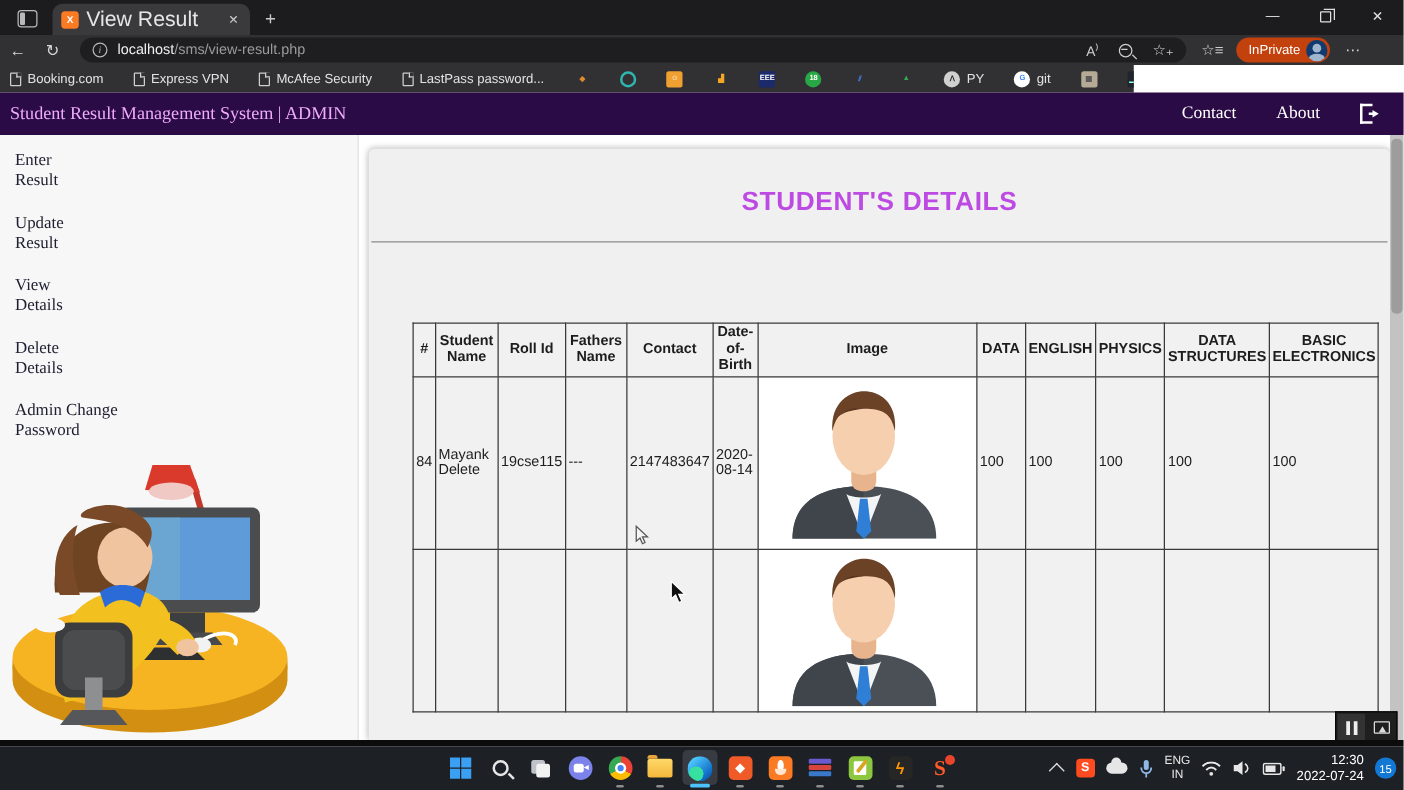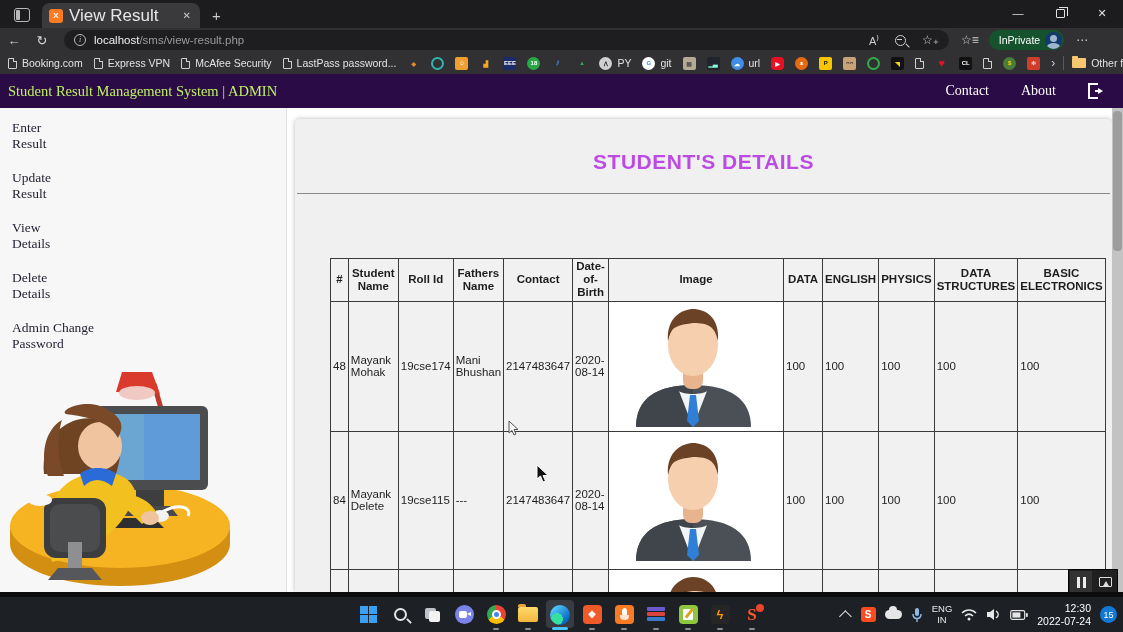--- a/index.html
+++ b/index.html
@@ -26,43 +26,43 @@
   .info-ico { width:12px; height:12px; border:1px solid #b9b9b9; border-radius:50%; color:#b9b9b9; font-size:8px; line-height:10px; text-align:center; font-family:"Liberation Serif",serif; font-style:italic; margin-right:8px; flex:none; }
   .url-host { color:#f0f0f0; font-size:11.5px; }
   .url-path { color:#9b9b9b; font-size:11.5px; }
   .pill-right { margin-left:auto; display:flex; gap:16px; align-items:center; color:#cfcfcf; font-size:11px; }
   .read-aloud { font-size:11px; }
   .zoom-out-ico { width:11px; height:11px; border:1.4px solid #cfcfcf; border-radius:50%; position:relative; }
   .zoom-out-ico::before { content:""; position:absolute; left:1px; top:3.5px; width:5px; height:1.4px; background:#cfcfcf; }
   .zoom-out-ico::after { content:""; position:absolute; left:9px; top:9px; width:5px; height:1.4px; background:#cfcfcf; transform:rotate(45deg); }
   .star { color:#cfcfcf; font-size:12px; }
   .fav-bar-btn { color:#cfcfcf; font-size:12px; margin:0 6px; }
-  .inprivate-pill { background:#14532d; border-radius:11px; height:20px; display:flex; align-items:center; padding:0 2px 0 10px; gap:5px; margin:0 4px; }
+  .inprivate-pill { background:#c2410c; border-radius:11px; height:20px; display:flex; align-items:center; padding:0 2px 0 10px; gap:5px; margin:0 4px; }
   .inprivate-label { color:#fff; font-size:10.5px; }
   .avatar-circle { width:17px; height:17px; border-radius:50%; background:#123a6e; position:relative; overflow:hidden; }
   .avatar-circle::before { content:""; position:absolute; left:5px; top:3px; width:7px; height:7px; border-radius:50%; background:#9fb6cf; }
   .avatar-circle::after { content:""; position:absolute; left:2px; top:11px; width:13px; height:8px; border-radius:50% 50% 0 0; background:#9fb6cf; }
   .dots { color:#cfcfcf; font-size:12px; margin:0 8px; letter-spacing:1px; }
 
   
-  .bookmarksbar { position:absolute; top:52px; left:0; width:1123px; height:22px; background:#313134; display:flex; align-items:center; padding:0 8px; gap:11px; overflow:hidden; }
+  .bookmarksbar { position:absolute; top:52px; left:0; width:907px; height:22px; background:#313134; display:flex; align-items:center; padding:0 8px; gap:24px; overflow:hidden; }
   .bm { display:flex; align-items:center; gap:5px; color:#e2e2e2; font-size:10.5px; white-space:nowrap; flex:none; }
   .page-ico { width:9px; height:11px; border:1px solid #cfcfcf; border-radius:1px; position:relative; background:transparent; }
   .page-ico::before { content:""; position:absolute; right:-1px; top:-1px; width:3px; height:3px; background:#313134; border-left:1px solid #cfcfcf; border-bottom:1px solid #cfcfcf; }
   .mi { width:13px; height:13px; border-radius:2px; display:flex; align-items:center; justify-content:center; font-size:6px; font-weight:bold; color:#fff; flex:none; }
   .mi-round { border-radius:50%; }
   .bm-right { margin-left:auto; display:flex; align-items:center; gap:8px; flex:none; }
   .chev { color:#cfcfcf; font-size:12px; }
   .vsep { width:1px; height:14px; background:#5a5a5a; }
   .folder-ico { width:14px; height:10px; background:#f8c870; border-radius:1px; position:relative; }
   .folder-ico::before { content:""; position:absolute; top:-2px; left:0; width:6px; height:2px; background:#f8c870; border-radius:1px 1px 0 0; }
 
   
   .appheader { position:absolute; top:74px; left:0; width:1123px; height:34px; background:#2b0b45; display:flex; align-items:center; font-family:"Liberation Serif",serif; }
-  .app-title { color:#bef264; font-size:14.5px; margin-left:8px; }
+  .app-title { color:#f0abfc; font-size:14.5px; margin-left:8px; }
   .app-nav { margin-left:auto; display:flex; align-items:center; gap:32px; margin-right:18px; }
   .app-nav a { color:#fff; font-size:14px; text-decoration:none; }
   .logout-ico { width:17px; height:16px; position:relative; }
   .logout-ico .door { position:absolute; left:0; top:0; width:10px; height:16px; border:2px solid #fff; border-right:none; }
   .logout-ico .arr { position:absolute; left:7px; top:4.5px; width:8px; height:7px; }
   .logout-ico .arr::before { content:""; position:absolute; left:0; top:2.5px; width:6px; height:2px; background:#fff; }
   .logout-ico .arr::after { content:""; position:absolute; right:0; top:0; border-left:5px solid #fff; border-top:3.5px solid transparent; border-bottom:3.5px solid transparent; }
 
   
   .content { position:absolute; top:108px; left:0; width:1112px; height:484px; background:#701a75; display:flex; }
@@ -400,36 +400,20 @@
             <th>Fathers Name</th>
             <th>Contact</th>
             <th>Date-of-Birth</th>
             <th>Image</th>
             <th>DATA</th>
             <th>ENGLISH</th>
             <th>PHYSICS</th>
             <th>DATA STRUCTURES</th>
             <th>BASIC ELECTRONICS</th>
           </tr>
-          <tr class="r1">
-            <td class="center">48</td>
-            <td>Mayank Mohak</td>
-            <td>19cse174</td>
-            <td>Mani Bhushan</td>
-            <td>2147483647</td>
-            <td>2020-08-14</td>
-            <td class="img-cell"><svg width="165" height="124">
-                    <use href="#avatar-man"></use>
-                  </svg></td>
-            <td>100</td>
-            <td>100</td>
-            <td>100</td>
-            <td>100</td>
-            <td>100</td>
-          </tr>
           <tr class="r2">
             <td class="center">84</td>
             <td>Mayank Delete</td>
             <td>19cse115</td>
             <td>---</td>
             <td>2147483647</td>
             <td>2020-08-14</td>
             <td class="img-cell"><svg width="165" height="124">
                     <use href="#avatar-man"></use>
                   </svg></td>

